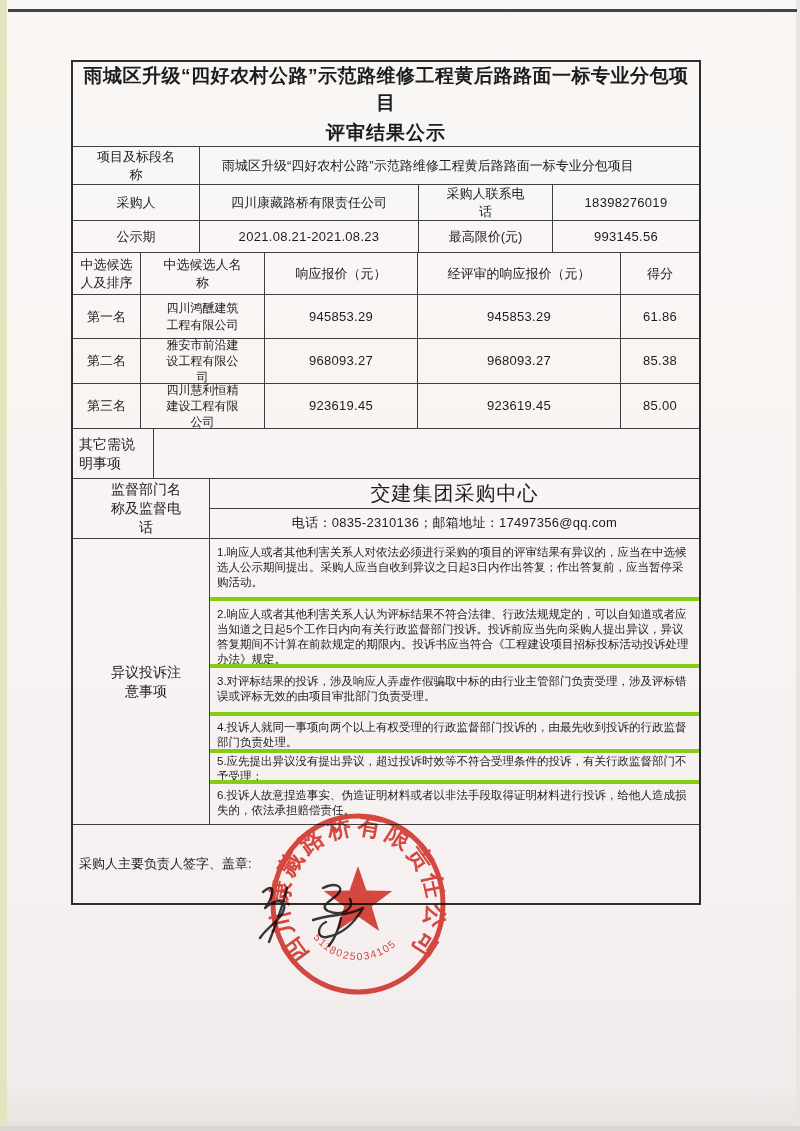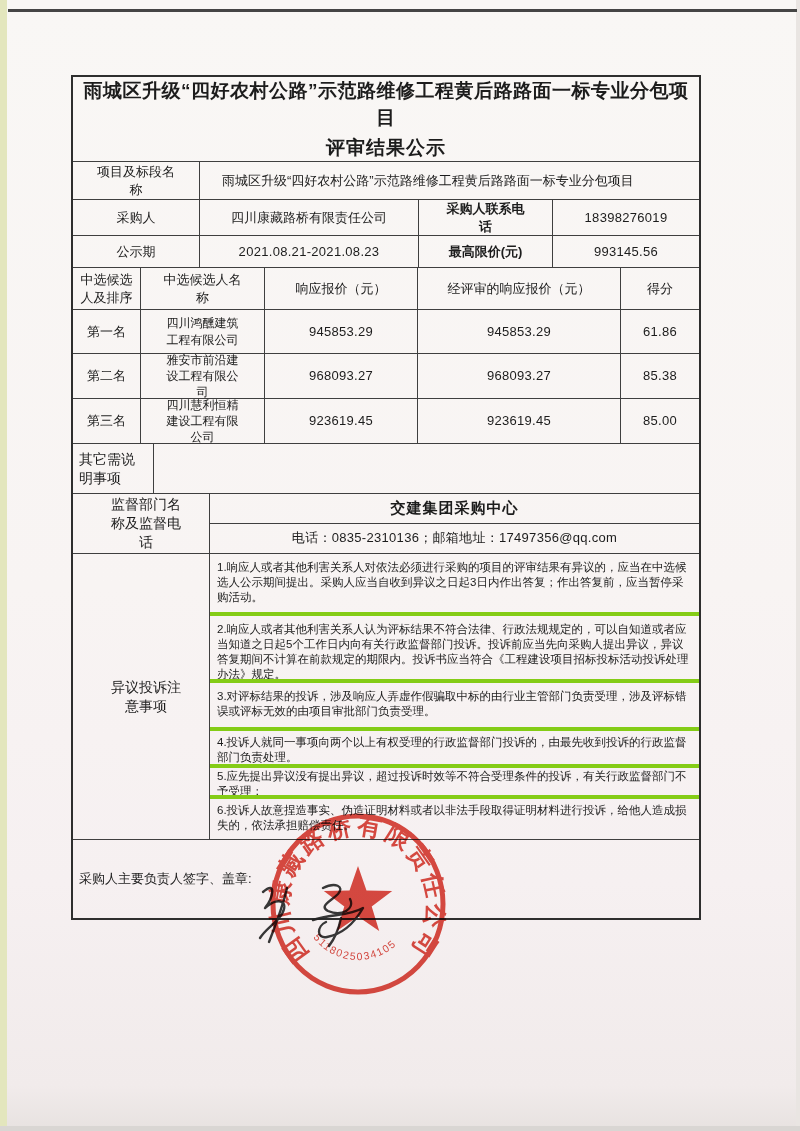--- a/index.html
+++ b/index.html
@@ -8,54 +8,54 @@
     font-family:"Liberation Sans","DejaVu Sans",sans-serif;
     background:linear-gradient(180deg,#f9f7f5 0%,#f8f4f3 52%,#f6f0f1 78%,#f1ebeb 96%,#e7e2e0 100%);
     color:#1c1c1c;
   }
   .edge-left{position:absolute;left:0;top:0;width:7px;height:1131px;background:#e3e6bd;}
   .edge-right{position:absolute;right:0;top:0;width:4px;height:1131px;background:#e9e5e2;}
   .edge-top{position:absolute;left:8px;top:9px;right:3px;height:3px;background:#454545;}
   .edge-bottom{position:absolute;left:0;bottom:0;width:800px;height:5px;background:#d9d6d3;}
 
   .tbl{
-    position:absolute;left:71px;top:75px;width:630px;
+    position:absolute;left:71px;top:60px;width:630px;
     border:2px solid #2e2e2e;box-sizing:border-box;
   }
   .row{display:flex;border-bottom:1px solid #3f3f3f;box-sizing:border-box;}
   .row:last-child{border-bottom:none;}
   .cell{
     border-right:1px solid #3f3f3f;box-sizing:border-box;
     display:flex;align-items:center;justify-content:center;
     text-align:center;padding:2px 22px;font-size:13px;line-height:1.35;
   }
   .cell:last-child{border-right:none;}
 
   .title-row{height:85px;}
   .title-cell{flex:1;flex-direction:column;justify-content:center;padding:4px 10px;}
   .t-main{font-size:19px;font-weight:bold;line-height:1.45;letter-spacing:.5px;}
   .t-sub{font-size:19px;font-weight:bold;line-height:1.45;margin-top:2px;letter-spacing:1px;}
 
   .cl{width:127px;}   
   .cv{width:219px;}   
-  .cl2{width:134px;font-weight:bold;}  
+  .cl2{width:134px;}  
   .rest{flex:1;}
 
   .k1{width:68px;padding:2px 2px;}
   .k2{width:124px;font-size:12px;}
   .k3{width:153px;}
   .k4{width:203px;}
 
   .ko{width:81px;justify-content:flex-start;text-align:left;font-size:14px;padding:4px 6px;align-items:center;}
   .ks{width:127px;font-size:14px;margin-left:10px;}
 
   .subcol{flex:1;display:flex;flex-direction:column;}
   .subrow{display:flex;align-items:center;justify-content:center;border-bottom:1px solid #3f3f3f;box-sizing:border-box;}
   .subrow:last-child{border-bottom:none;}
-  .sup-name{height:30px;font-size:15px;font-weight:700;letter-spacing:1px;}
+  .sup-name{height:30px;font-size:20px;font-weight:400;letter-spacing:1px;}
   .sup-contact{height:30px;font-size:13px;letter-spacing:.3px;}
 
   .obj-item{
     justify-content:flex-start;align-items:flex-start;text-align:left;
     font-size:11.5px;line-height:15px;padding:6px 7px 2px 7px;
     border-bottom:4px solid #84cc16;box-sizing:border-box;overflow:hidden;
   }
   .obj-item:last-child{border-bottom:none;}
 
   .sig-row{height:78px;}

